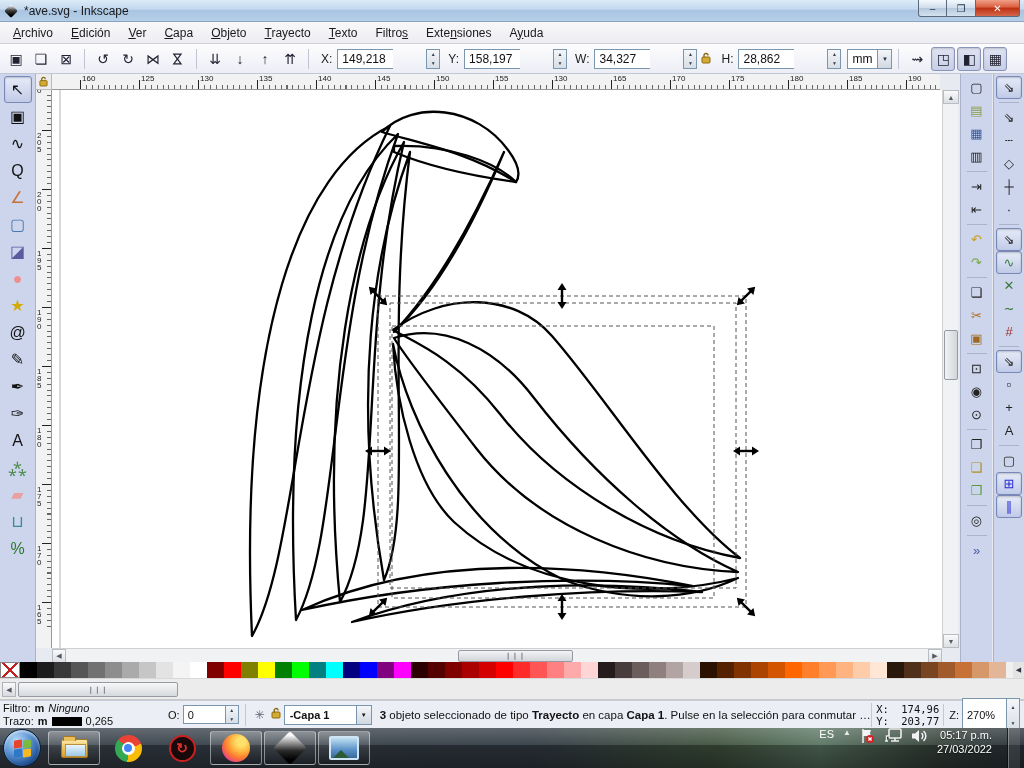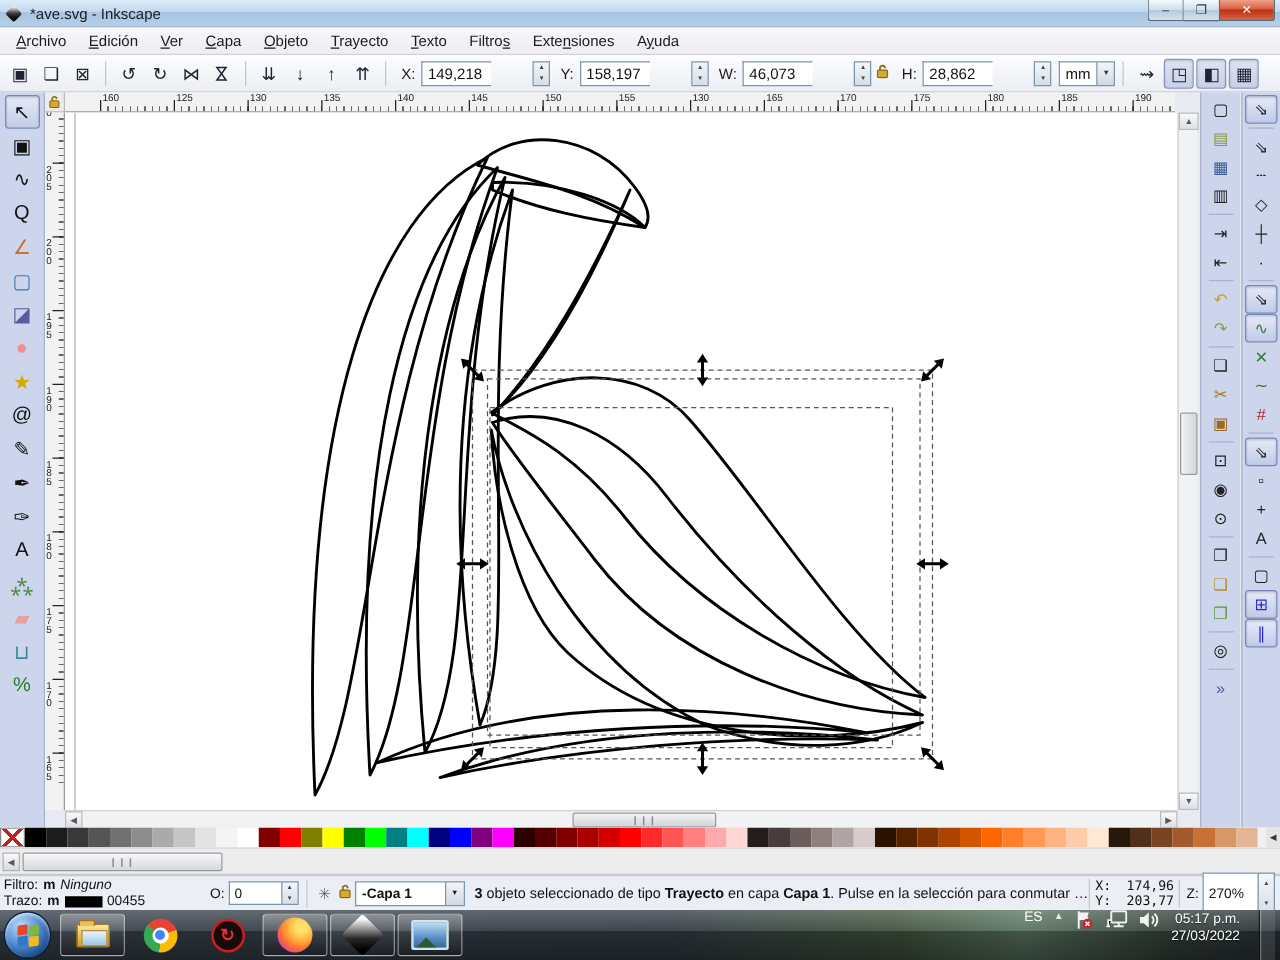--- a/index.html
+++ b/index.html
@@ -247,21 +247,21 @@
     <span class="fieldlab">Y:</span>
     <span class="spinbox">
       <span class="spinval">158,197</span>
       <span class="updn">
           <span>▲</span>
           <span>▼</span>
         </span>
     </span>
     <span class="fieldlab">W:</span>
     <span class="spinbox">
-      <span class="spinval">46,073</span>
+      <span class="spinval">34,327</span>
       <span class="updn">
           <span>▲</span>
           <span>▼</span>
         </span>
     </span>
     <span class="lockico">
       <svg width="10" height="12" viewBox="0 0 10 12">
           <rect x="1" y="5" width="8" height="6" rx="1" fill="#d4aa30" stroke="#8a6a10"></rect>
           <path d="M3,5 V3.5 A2,2 0 0 1 7,3.5" fill="none" stroke="#8a6a10" stroke-width="1.4"></path>
         </svg>
@@ -567,21 +567,21 @@
     <div class="fs-block">
       <div class="fs-row">
         <span>Filtro:</span>
         <span class="fs-m">m</span>
         <span class="fs-none">Ninguno</span>
       </div>
       <div class="fs-row">
         <span>Trazo:</span>
         <span class="fs-m">m</span>
         <span class="stroke-swatch"></span>
-        <span>00455</span>
+        <span>0,265</span>
       </div>
     </div>
     <div class="o-block">
       <span>O:</span>
       <span class="o-spin">
           <span class="o-val">0</span>
         <span class="updn">
             <span>▲</span>
             <span>▼</span>
           </span>

